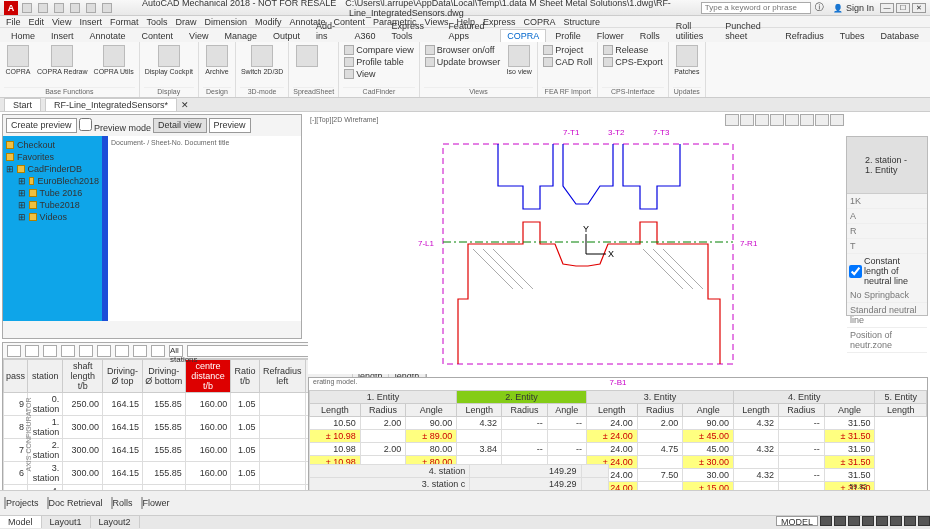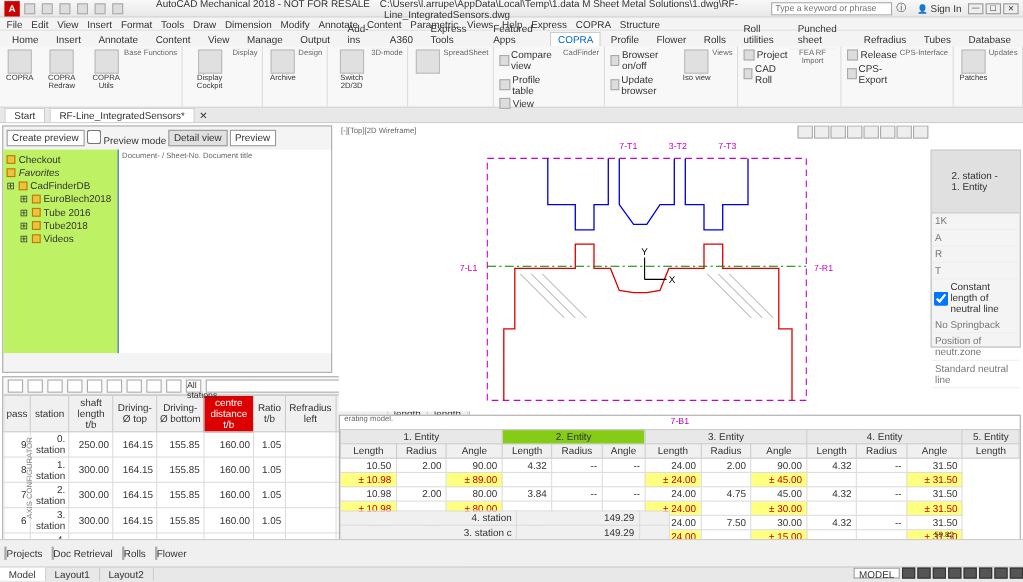--- a/index.html
+++ b/index.html
@@ -11,36 +11,36 @@
 .title-text{flex:1;text-align:center;font-size:8px;color:#444}
 .search-box{width:110px;height:12px;border:1px solid #aaa;background:#fff;font-size:8px;padding:0 3px;color:#999}
 .signin{font-size:8px;margin:0 6px}
 .wctrl{display:flex;gap:2px}
 .wctrl span{width:14px;height:10px;border:1px solid #999;background:#eee;display:flex;align-items:center;justify-content:center;font-size:7px}
 .menubar{height:12px;background:#f4f4f4;display:flex;gap:8px;padding:0 6px;align-items:center;border-bottom:1px solid #ddd;font-size:8px}
 .ribbon-tabs{height:14px;background:#f4f4f4;display:flex;gap:2px;padding:0 4px;align-items:flex-end;font-size:8px}
 .rtab{padding:1px 6px;border:1px solid transparent;border-bottom:none}
 .rtab.active{background:#fff;border-color:#ccc;color:#0066cc}
 .ribbon{height:56px;background:#f8f8f8;border-bottom:1px solid #ccc;display:flex;align-items:stretch}
-.rpanel{border-right:1px solid #ddd;padding:2px 4px;display:flex;flex-direction:row;justify-content:space-between}
+.rpanel{border-right:1px solid #ddd;padding:2px 4px;display:flex;flex-direction:column;justify-content:space-between}
 .rpanel-body{display:flex;gap:4px;align-items:flex-start;flex:1}
 .rbtn{display:flex;flex-direction:column;align-items:center;gap:1px;padding:1px;min-width:28px}
 .rbtn-ico{width:22px;height:22px;background:#e0e0e0;border:1px solid #bbb}
 .rbtn-lbl{font-size:7px;text-align:center;line-height:1}
 .rpanel-title{font-size:7px;text-align:center;color:#666;border-top:1px solid #eee}
 .rsmall{display:flex;align-items:center;gap:2px;font-size:7px;padding:1px}
 .rsmall .ico{width:10px;height:10px;background:#ddd;border:1px solid #aaa}
 .doctabs{height:14px;background:#e8e8e8;display:flex;align-items:center;padding:0 4px;gap:4px;border-bottom:1px solid #ccc;font-size:8px}
 .dtab{padding:1px 8px;background:#fff;border:1px solid #ccc;border-bottom:none}
 .workspace{position:relative;height:380px;background:#fff}
 .left-panel{position:absolute;left:2px;top:2px;width:300px;height:225px;background:#f4f4f4;border:1px solid #aaa}
 .lp-btns{display:flex;gap:2px;padding:3px;font-size:8px}
 .lp-btn{border:1px solid #999;background:#fff;padding:1px 4px}
 .lp-mid{display:flex;height:185px}
-.lp-tree{width:105px;border-right:1px solid #1d4ed8;background:#bef264;padding:3px;font-size:8px}
+.lp-tree{width:105px;border-right:6px solid #1d4ed8;background:#0ea5e9;padding:3px;font-size:8px}
 .lp-tree div{padding:1px 0;display:flex;align-items:center;gap:3px}
 .tree-ico{width:8px;height:8px;background:#f0c040;border:1px solid #b08000}
 .lp-doc{flex:1;background:#fff;padding:3px;font-size:7px;color:#666}
 .axis-panel{position:absolute;left:2px;top:230px;width:425px;height:178px;background:#f8f8f8;border:1px solid #aaa}
 .axis-tb{height:16px;display:flex;align-items:center;gap:4px;padding:0 4px;border-bottom:1px solid #ccc}
 .axis-tb span{width:14px;height:12px;border:1px solid #aaa;background:#fff;display:inline-block}
 .axis-lbl{font-size:8px;margin-left:auto}
 .axis-upd{border:1px solid #999;background:#fff;padding:0 6px;font-size:8px}
 .axis-grid{height:140px;overflow:hidden;background:#fff}
 .axis-grid table{width:100%;border-collapse:collapse;font-size:7px}
@@ -286,21 +286,21 @@
   <div class="left-panel">
     <div class="lp-btns">
       <span class="lp-btn">Create preview</span>
       <label><input type="checkbox" style=""> <span>Preview mode</span></label>
       <span class="lp-btn" style="background:#e0e0e0">Detail view</span>
       <span class="lp-btn">Preview</span>
     </div>
     <div class="lp-mid">
       <div class="lp-tree" id="tree">
           <div style="padding-left: 0px;"><span class="tree-ico"></span> Checkout</div>
-          <div style="padding-left: 0px; font-style: italic;"><span class="tree-ico"></span> Favorites</div>
+          <div style="padding-left: 0px;"><span class="tree-ico"></span> Favorites</div>
           <div style="padding-left: 0px;">⊞ <span class="tree-ico"></span> CadFinderDB</div>
           <div style="padding-left: 12px;">⊞ <span class="tree-ico"></span> EuroBlech2018</div>
           <div style="padding-left: 12px;">⊞ <span class="tree-ico"></span> Tube 2016</div>
           <div style="padding-left: 12px;">⊞ <span class="tree-ico"></span> Tube2018</div>
           <div style="padding-left: 12px;">⊞ <span class="tree-ico"></span> Videos</div>
         </div>
       <div class="lp-doc">Document- / Sheet-No.    Document title</div>
     </div>
   </div>
 
@@ -464,22 +464,22 @@
         <div class="row">1K</div>
         <div class="row">A</div>
         <div class="row">R</div>
         <div class="row">T</div>
       </div>
     <div class="chk">
         <input type="checkbox" checked="" style=""> 
         <span>Constant length of neutral line</span>
       </div>
     <div class="row">No Springback</div>
+    <div class="row">Standard neutral line</div>
     <div class="row">Position of neutr.zone</div>
-    <div class="row">Standard neutral line</div>
   </div>
 
   <div class="bent">
     <span style="position:absolute;left:4px;top:0;font-size:7px;color:#666">erating model.</span>
     <span class="bent-lbl">7-B1</span>
     <table id="enttbl">
         <tbody>
           <tr>
             <th colspan="3" style="background:#e8e8e8">1. Entity</th>
             <th colspan="3" style="background:#84cc16">2. Entity</th>

